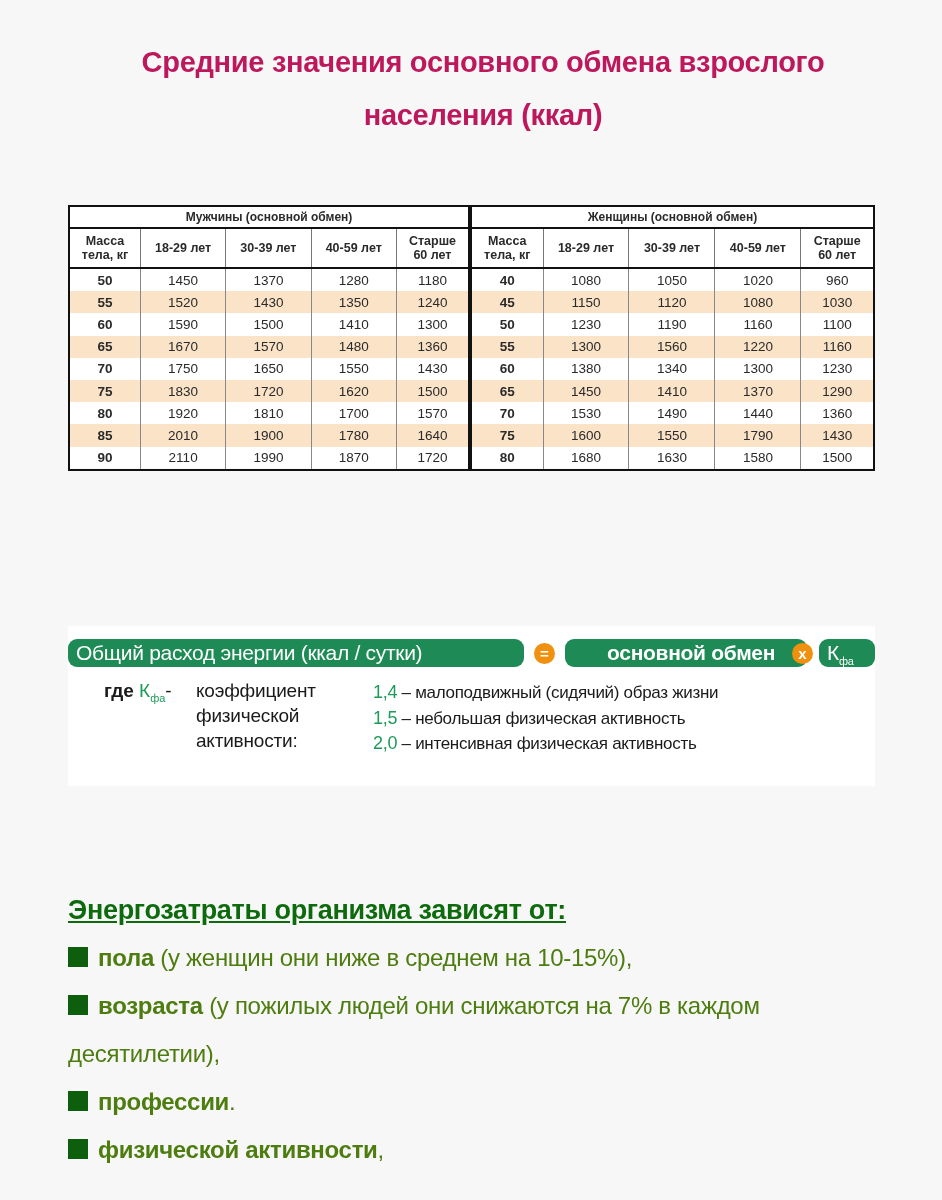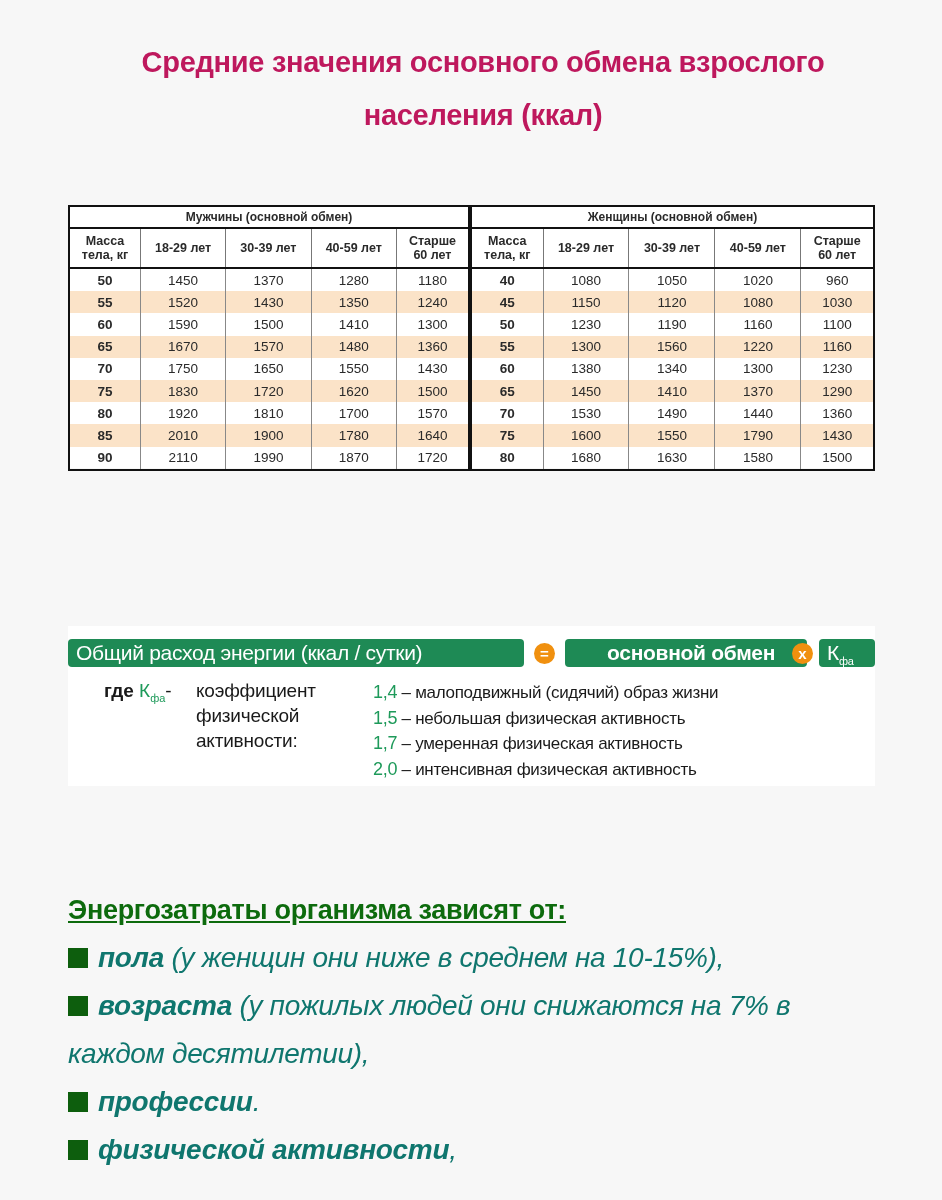--- a/index.html
+++ b/index.html
@@ -59,21 +59,21 @@
   table.bmr tr.alt td { background: #fbe3c8; }
   table.bmr tr:last-child td { border-bottom: 2px solid #111; }
 
   .formula-box {
     position: absolute; left: 68px; top: 626px; width: 807px; height: 160px;
     background: #ffffff;
   }
   .pill {
     position: absolute; top: 13px; height: 28px;
     background: #1e8a55; color: #ffffff;
-    border-radius: 4px;
+    border-radius: 9px;
     font-family: "Liberation Sans", sans-serif;
     font-size: 21px; line-height: 28px;
     padding: 0 8px; box-sizing: border-box;
     white-space: nowrap; letter-spacing: -0.3px;
   }
   .pill.p1 { left: 0px; width: 456px; }
   .pill.p2 { left: 497px; width: 242px; font-weight: bold; padding-left: 42px; }
   .pill.p3 { left: 751px; width: 56px; text-align: left; }
   .op {
     position: absolute; top: 17px; width: 21px; height: 21px; border-radius: 50%;
@@ -102,21 +102,21 @@
   .deps {
     position: absolute; left: 68px; top: 886px; width: 800px;
     font-family: "Liberation Sans", sans-serif;
   }
   .deps .h {
     color: #0d6b0d; font-weight: bold; font-size: 27px; line-height: 48px;
     letter-spacing: -0.3px;
     text-decoration: underline;
   }
   .deps .item {
-    font-size: 28px; line-height: 48px; color: #0f766e; letter-spacing: -0.3px; font-style: italic;
+    font-size: 24px; line-height: 48px; color: #4d7c0f; letter-spacing: -0.3px;
   }
   .deps .item b { font-weight: bold; }
   .sq {
     display: inline-block; width: 20px; height: 20px; background: #0d5e0d;
     margin-right: 10px; vertical-align: -1px;
   }
 </style>
 </head>
 <body>
 
@@ -297,21 +297,20 @@
     <b>где</b> <span class="kf"><span>К</span><sub class="k">фа</sub></span><span>-</span>
   </div>
   <div class="coef-label">
     <div>коэффициент</div>
     <div>физической</div>
     <div>активности:</div>
   </div>
   <div class="coef-list">
     <div><span class="v">1,4</span><span> – малоподвижный (сидячий) образ жизни</span></div>
     <div><span class="v">1,5</span><span> – небольшая физическая активность</span></div>
-    <div><span class="v">1,7</span><span> – умеренная физическая активность</span></div>
     <div><span class="v">2,0</span><span> – интенсивная физическая активность</span></div>
   </div>
 </div>
 
 <div class="deps">
   <div class="h">Энергозатраты организма зависят от:</div>
   <div class="item"><span class="sq"></span><b>пола</b><span> (у женщин они ниже в среднем на 10-15%),</span></div>
   <div class="item"><span class="sq"></span><b>возраста</b><span> (у пожилых людей они снижаются на 7% в каждом десятилетии),</span></div>
   <div class="item"><span class="sq"></span><b>профессии</b><span>.</span></div>
   <div class="item"><span class="sq"></span><b>физической активности</b><span>,</span></div>

